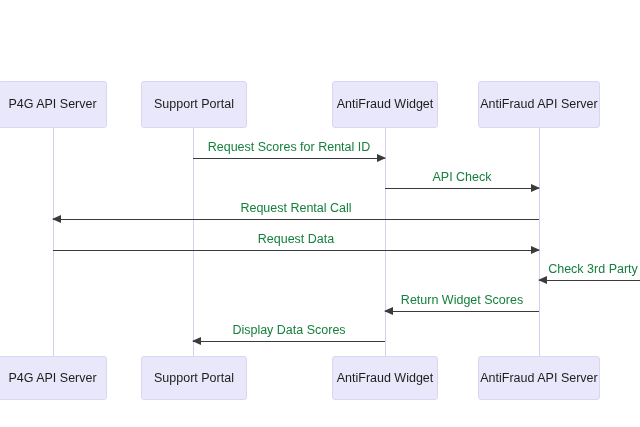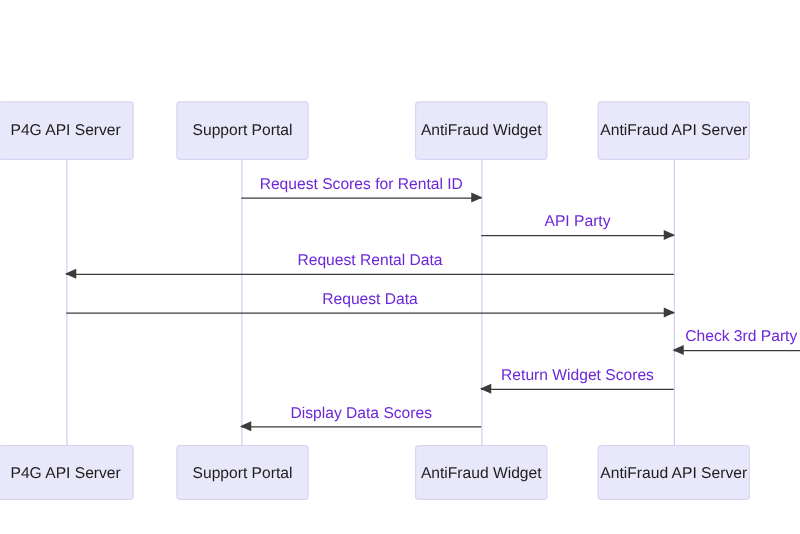--- a/index.html
+++ b/index.html
@@ -66,21 +66,21 @@
   .arrow-left {
     left: -1px;
     border-right: 9px solid #3b3b3b;
   }
   .msg-label {
     position: absolute;
     bottom: 4px;
     width: 100%;
     text-align: center;
     font-size: 12.5px;
-    color: #6d28d9;
+    color: #15803d;
     white-space: nowrap;
   }
 </style>
 </head>
 <body>
 
 <div id="canvas">
 
   <div class="lifeline" style="left:53px; top:128px; height:228px;"></div>
   <div class="lifeline" style="left:193px; top:128px; height:228px;"></div>
@@ -102,27 +102,27 @@
 
   <div class="msg" style="left:193px; top:158px; width:192px;">
     <div class="msg-line"></div>
     <div class="arrowhead arrow-right"></div>
     <div class="msg-label">Request Scores for Rental ID</div>
   </div>
 
   <div class="msg" style="left:385px; top:188px; width:154px;">
     <div class="msg-line"></div>
     <div class="arrowhead arrow-right"></div>
-    <div class="msg-label">API Party</div>
+    <div class="msg-label">API Check</div>
   </div>
 
   <div class="msg" style="left:53px; top:219px; width:486px;">
     <div class="msg-line"></div>
     <div class="arrowhead arrow-left"></div>
-    <div class="msg-label">Request Rental Data</div>
+    <div class="msg-label">Request Rental Call</div>
   </div>
 
   <div class="msg" style="left:53px; top:250px; width:486px;">
     <div class="msg-line"></div>
     <div class="arrowhead arrow-right"></div>
     <div class="msg-label">Request Data</div>
   </div>
 
   <div class="msg" style="left:539px; top:280px; width:108px;">
     <div class="msg-line"></div>

